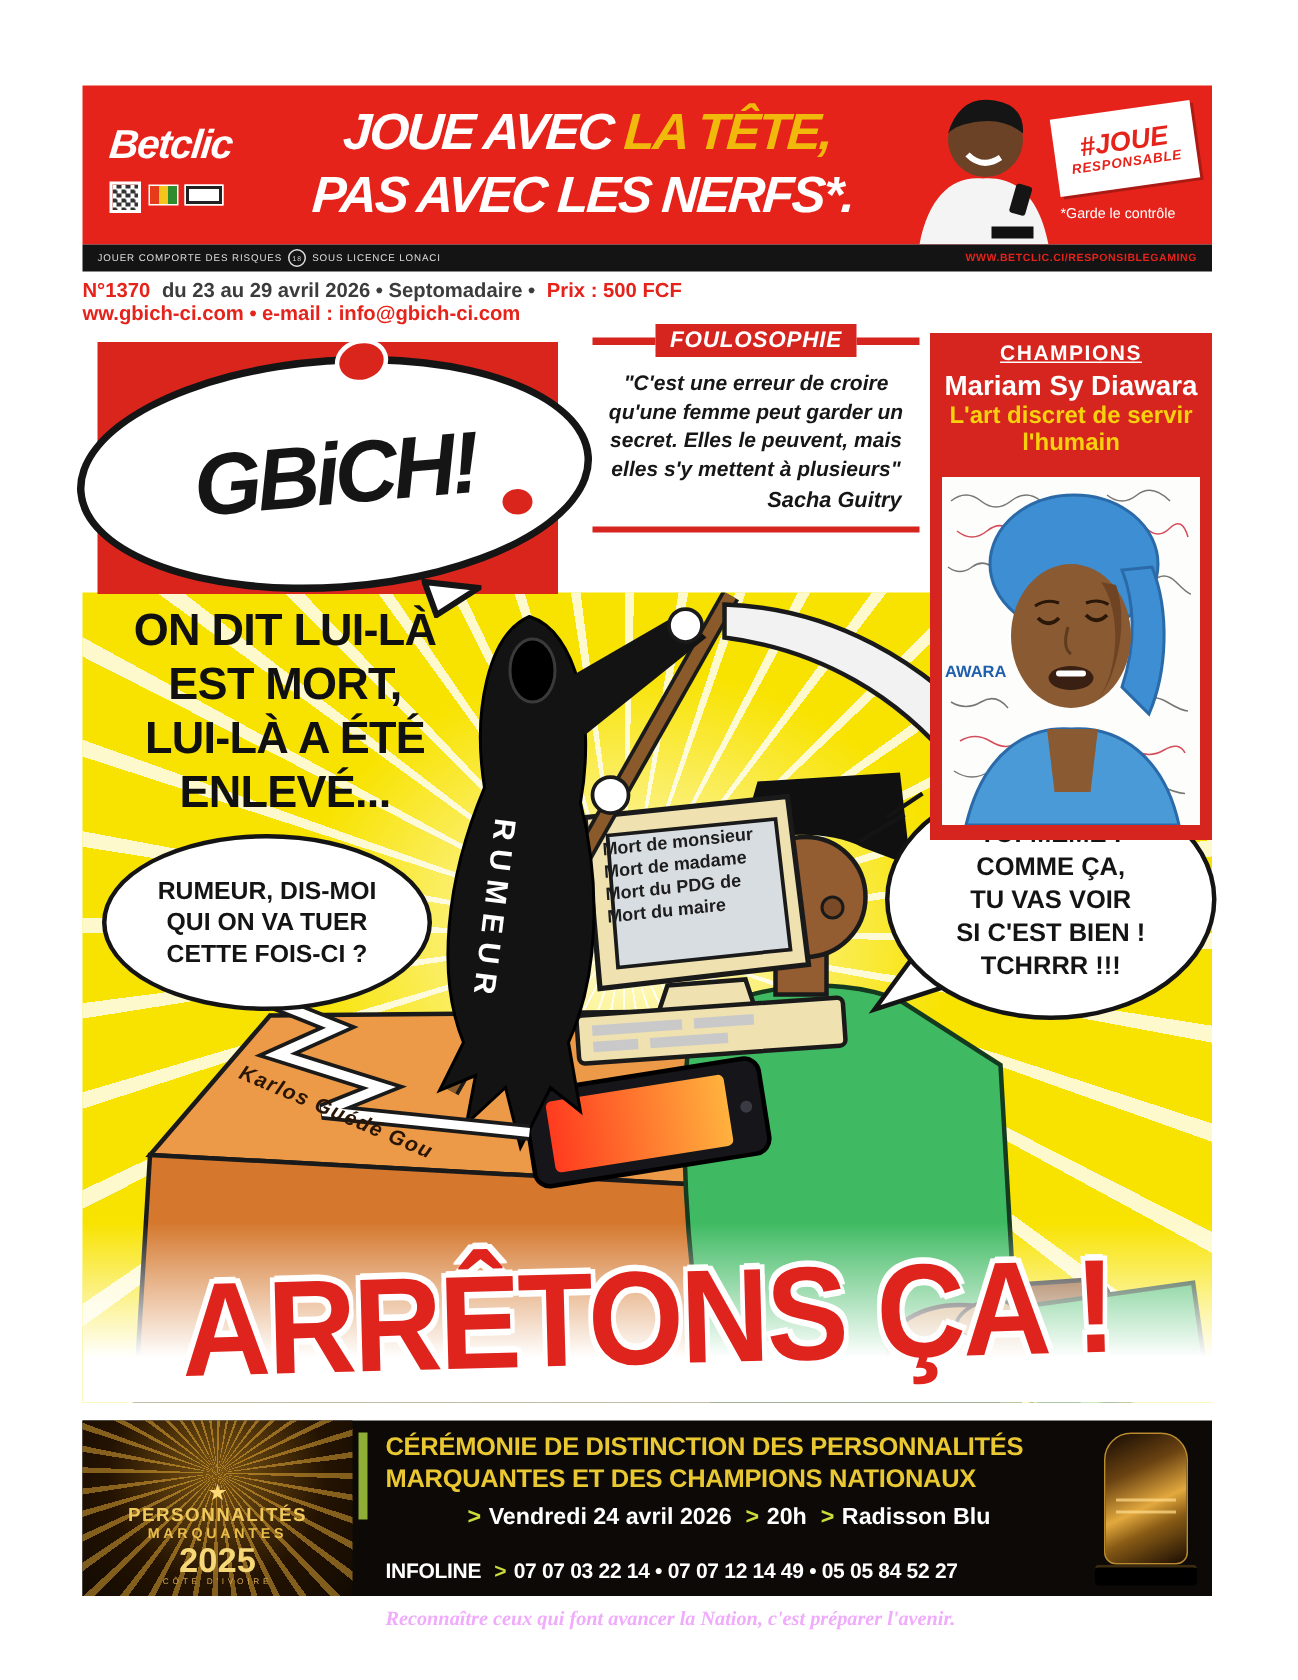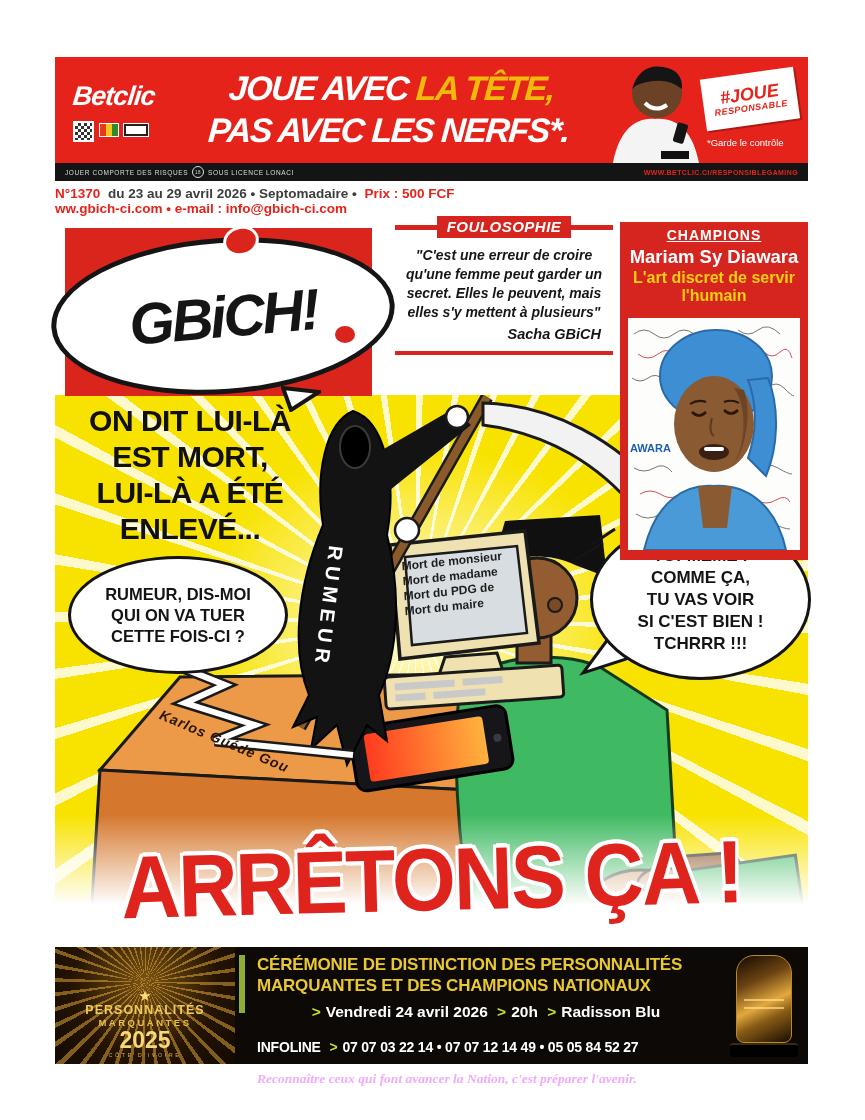--- a/index.html
+++ b/index.html
@@ -185,21 +185,21 @@
     </svg>
   </div>
 
   <div class="abs foul">
     <div class="foul-head">
       <span class="foul-line"></span>
       <span class="foul-label">FOULOSOPHIE</span>
       <span class="foul-line"></span>
     </div>
     <div class="foul-quote">"C'est une erreur de croire qu'une femme peut garder un secret. Elles le peuvent, mais elles s'y mettent à plusieurs"</div>
-    <div class="foul-author">Sacha GBiCH</div>
+    <div class="foul-author">Sacha Guitry</div>
     <div class="foul-rule"></div>
   </div>
 
   <div class="abs pbox">
     <div class="p-label">CHAMPIONS</div>
     <div class="p-name">Mariam Sy Diawara</div>
     <div class="p-sub">
       <span>L'art discret de servir</span><br>
       <span>l'humain</span>
     </div>

